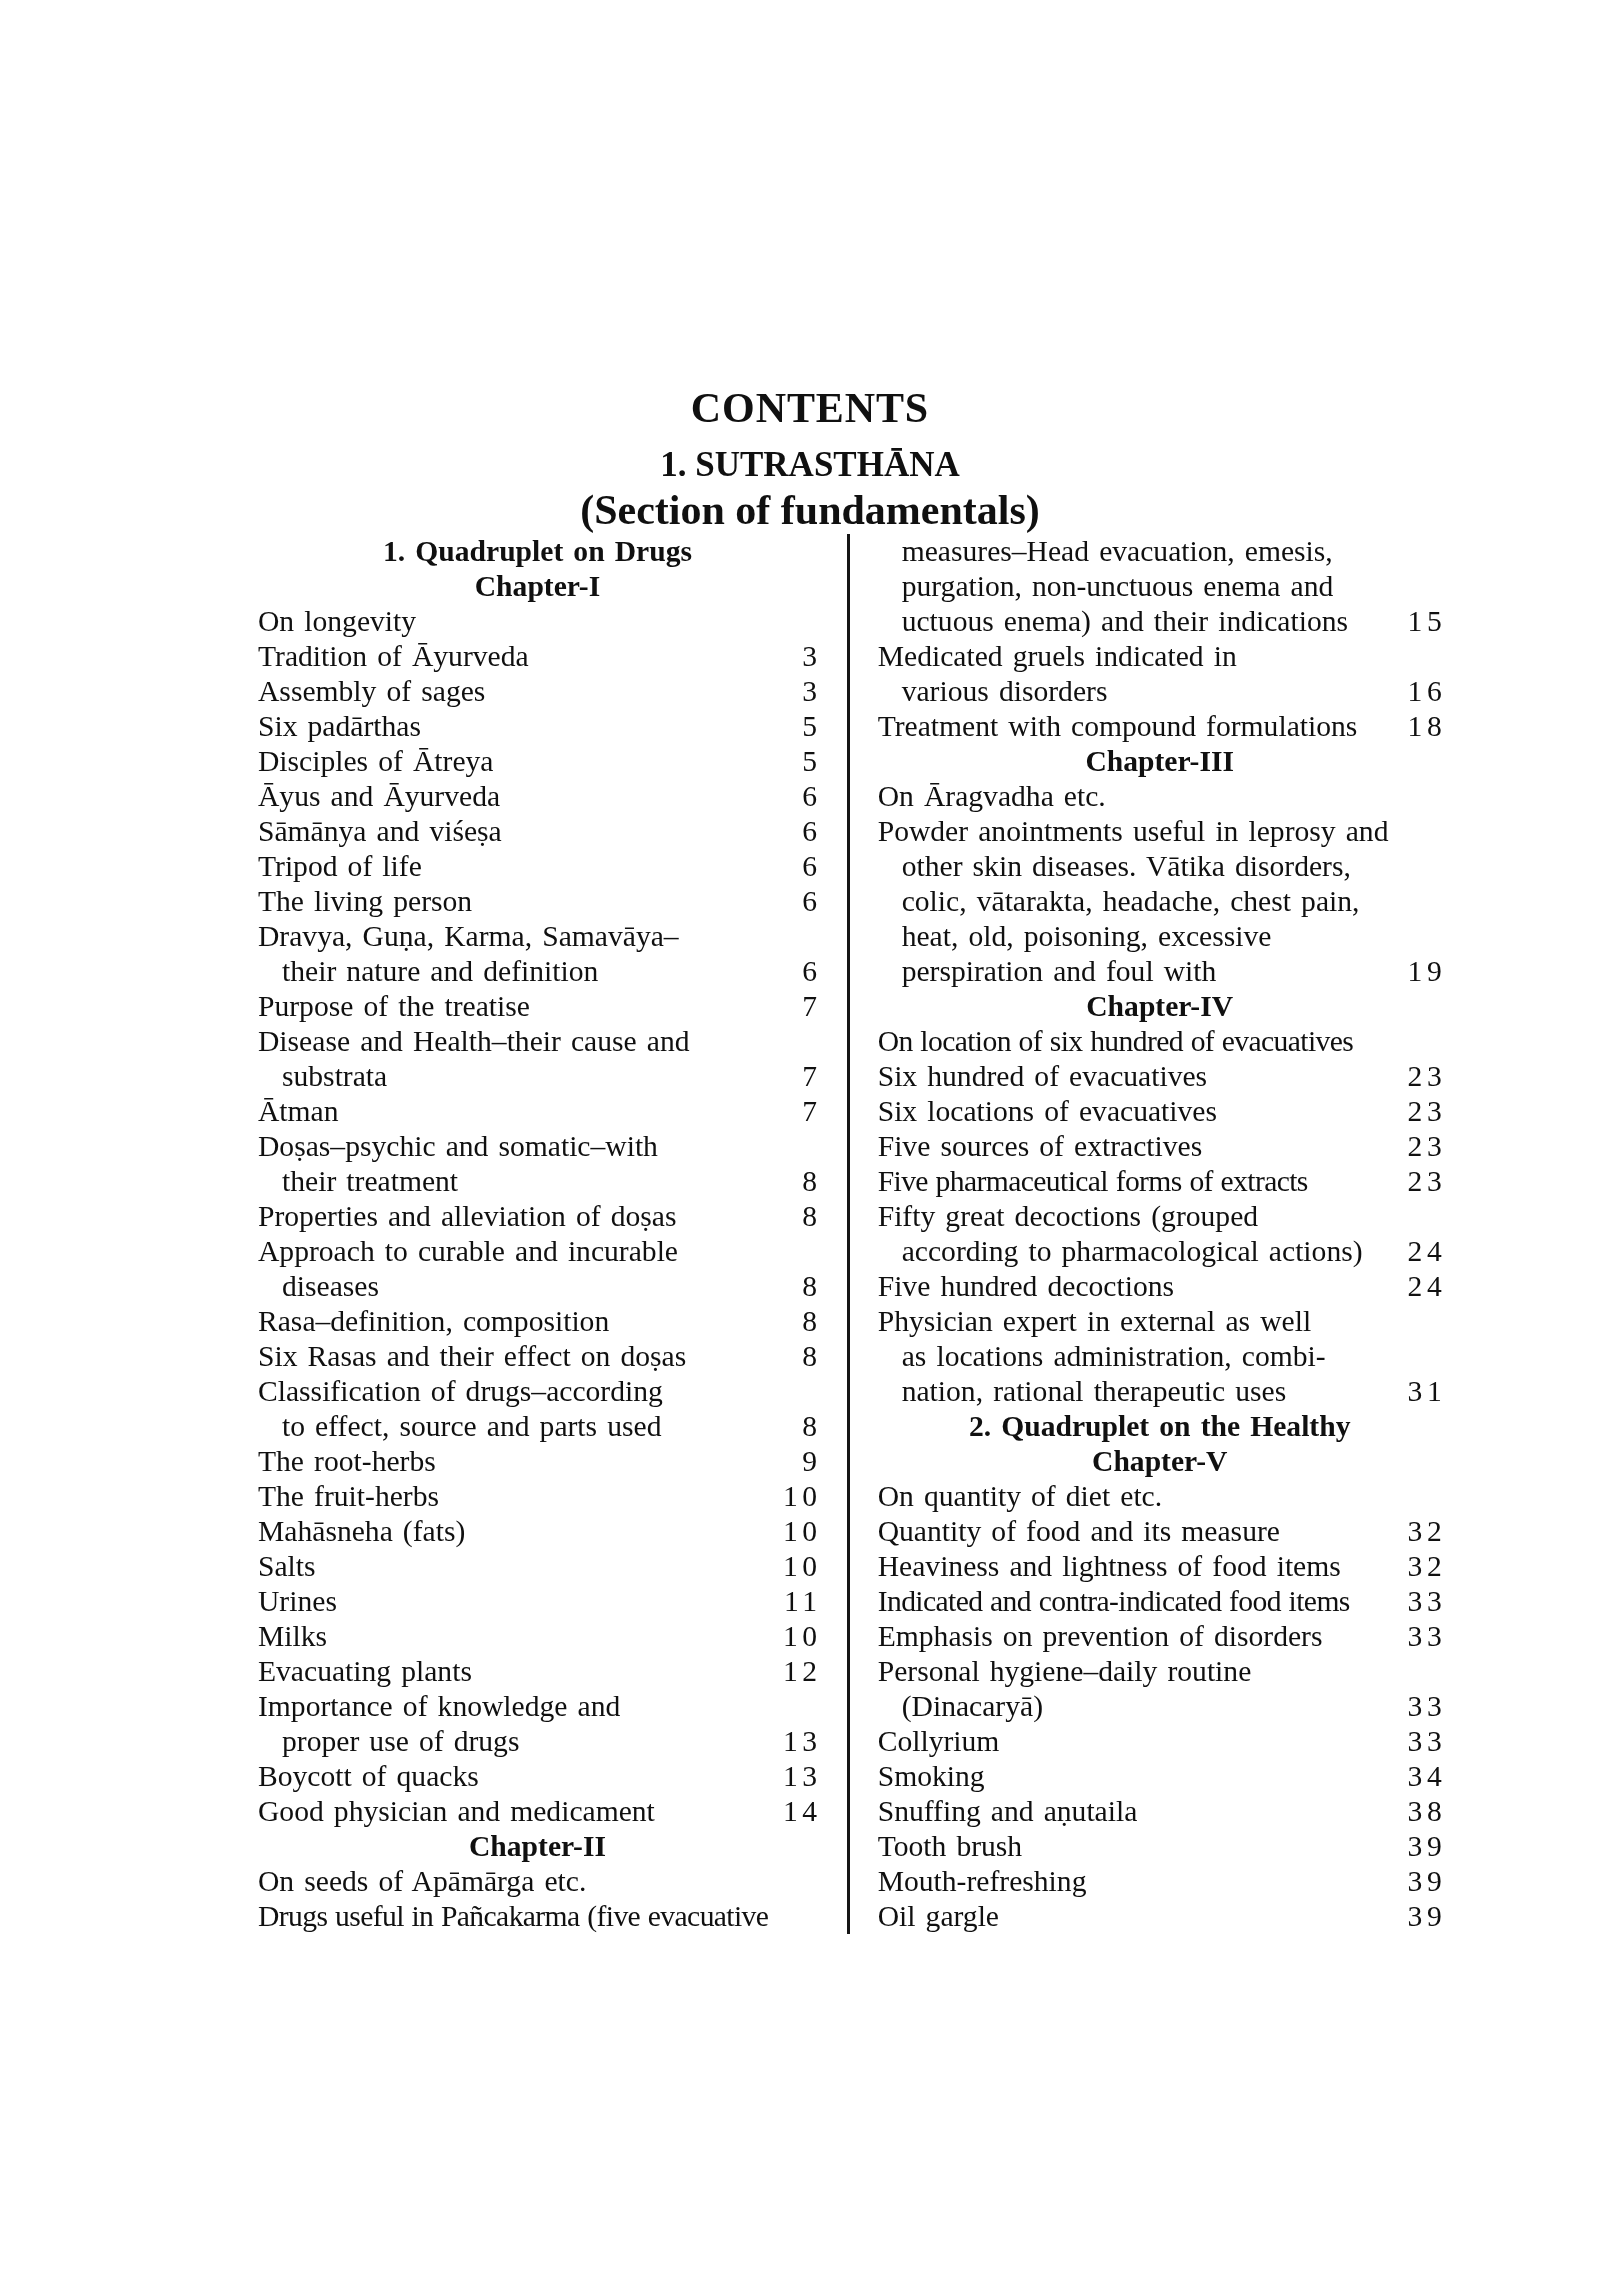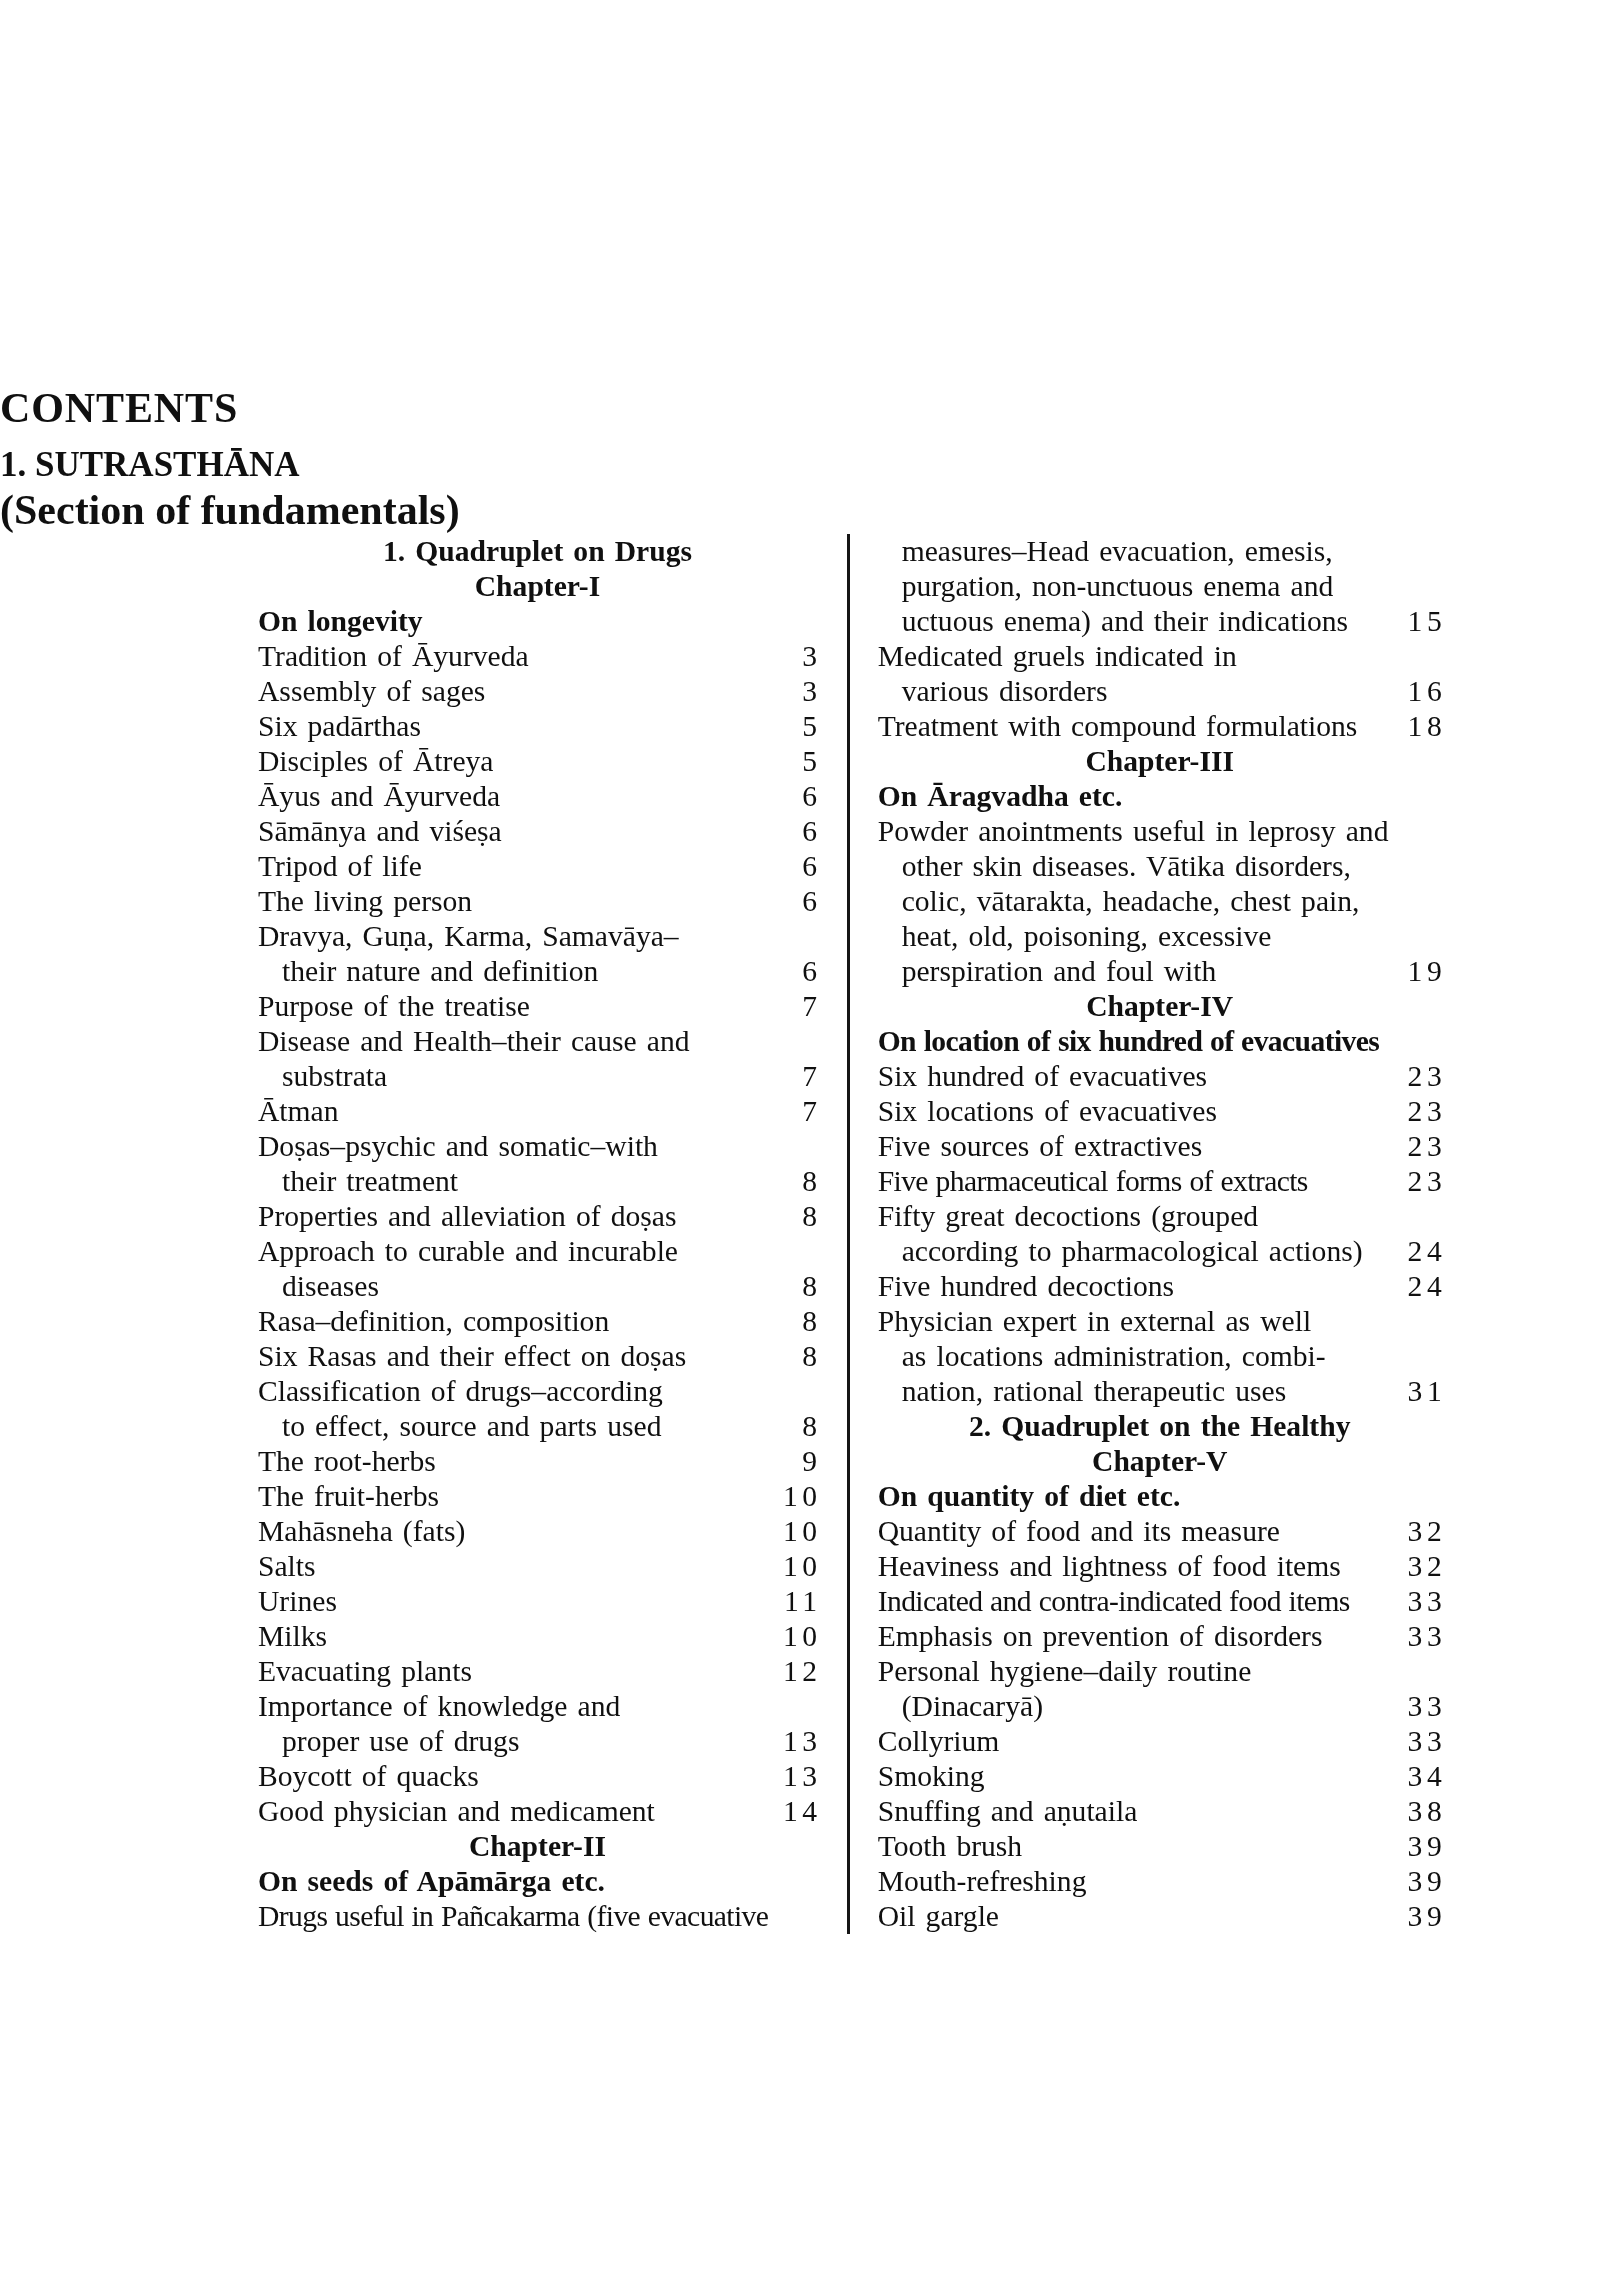--- a/index.html
+++ b/index.html
@@ -18,20 +18,21 @@
   .page {
     position: absolute;
     inset: 0;
     background: #ffffff;
   }
   .header {
     position: absolute;
     left: 0;
     top: 383px;
     width: 1620px;
+    text-align: center;
   }
   .title {
     font-size: 42px;
     font-weight: 700;
     line-height: 50px;
     letter-spacing: 0.9px;
   }
   .subtitle {
     font-size: 35px;
     font-weight: 700;
@@ -75,21 +76,21 @@
     text-align: right;
     letter-spacing: 4.5px;
     margin-right: -4.5px;
   }
   .row.continuation .txt { padding-left: 24px; }
   .row.center-heading {
     justify-content: center;
     font-weight: 700;
   }
   .row.center-heading .txt { flex: 0 0 auto; }
-  .row.left-heading { font-weight: 700; }
+  .row.left-heading { font-weight: 400; }
   .row.condensed .txt {
     letter-spacing: -0.6px;
     word-spacing: 0.9px;
   }
 </style>
 </head>
 <body>
 
 <div class="page">
   <div class="header">

